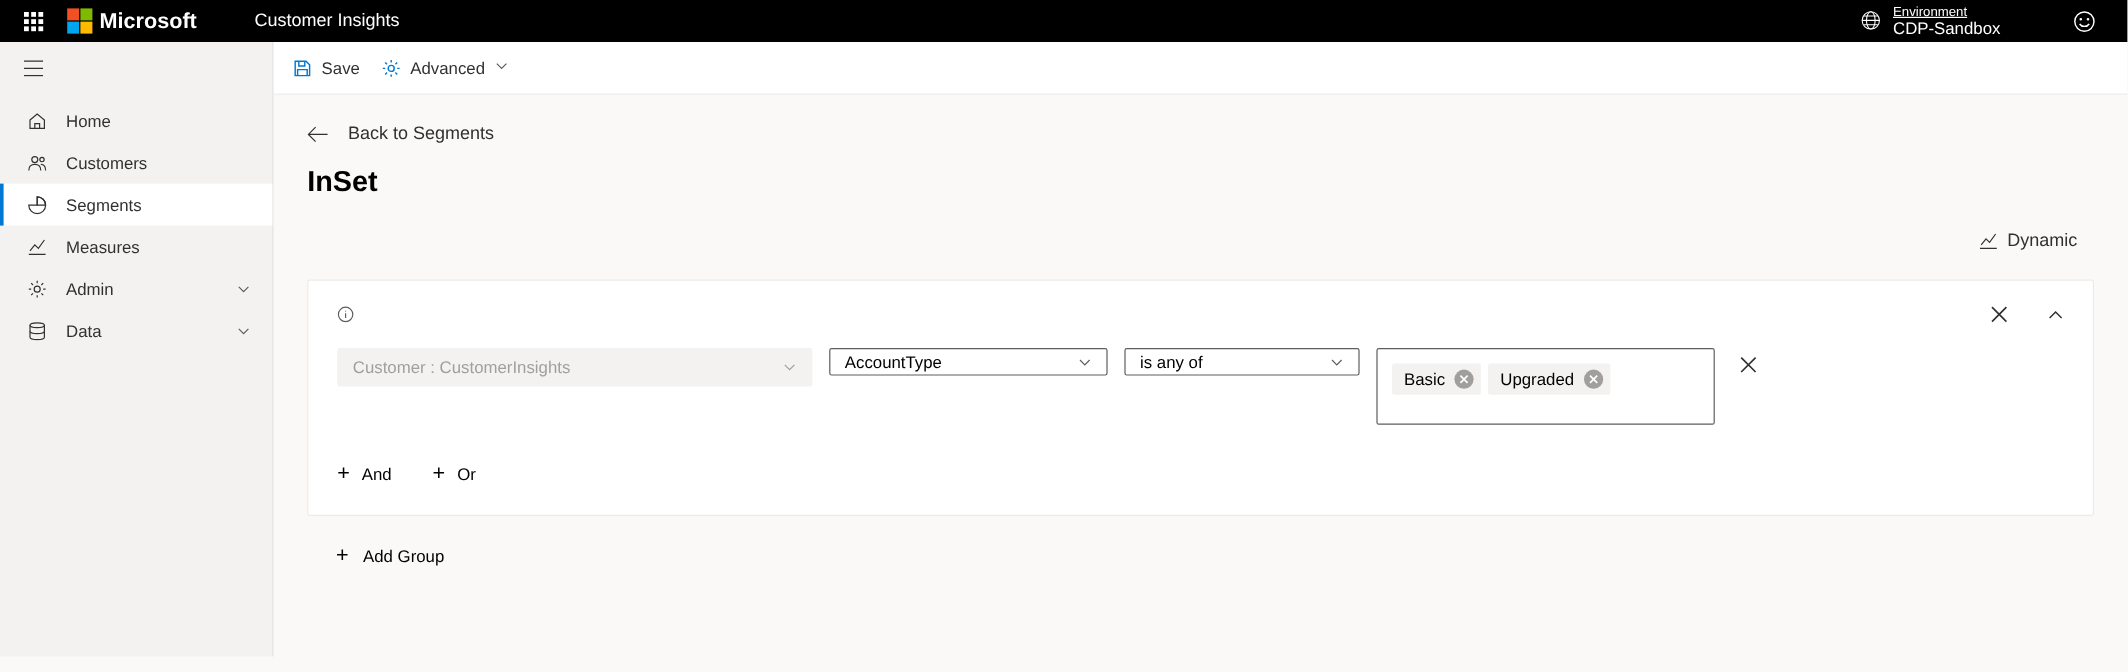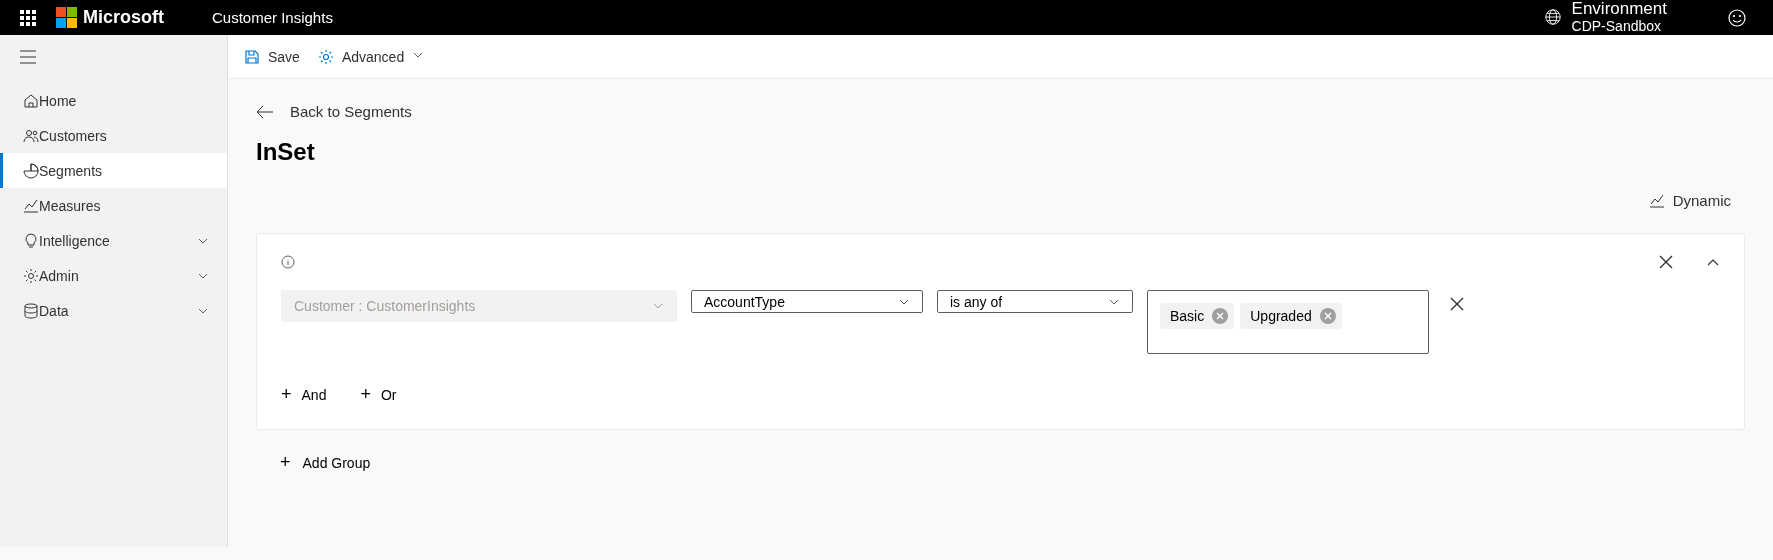--- a/index.html
+++ b/index.html
@@ -14,30 +14,30 @@
   .ms-logo span:nth-child(1){background:#f25022;}
   .ms-logo span:nth-child(2){background:#7fba00;}
   .ms-logo span:nth-child(3){background:#00a4ef;}
   .ms-logo span:nth-child(4){background:#ffb900;}
   .ms-text{font-size:18px; font-weight:600;}
   .app-title{font-size:15px; margin-left:48px;}
   .top-spacer{flex:1;}
   .env-block{display:flex; align-items:center; gap:10px; margin-right:60px;}
   .env-icon{display:flex;}
   .env-text{display:flex; flex-direction:column; line-height:1.1;}
-  .env-label{font-size:17px;}
+  .env-label{font-size:11px;text-decoration:underline;}
   .env-name{font-size:14px;}
   .smile{margin-right:18px; display:flex;}
 
   
   .shell{display:flex; height:calc(560px - 48px);}
   .sidebar{width:228px; background:#f3f2f1; border-right:1px solid #e1dfdd; display:flex; flex-direction:column;}
   .hamburger{height:44px; display:flex; align-items:center; padding-left:20px; cursor:pointer;}
   .nav{display:flex; flex-direction:column; padding-top:4px;}
-  .nav-item{height:35px; display:flex; align-items:center; padding-left:20px; cursor:pointer; font-size:14px; color:#323130; border-left:3px solid transparent; }
+  .nav-item{height:35px; display:flex; align-items:center; padding-left:20px; cursor:pointer; font-size:14px; color:#323130; border-left:3px solid transparent; gap:16px;}
   .nav-item.active{background:#fff; border-left:3px solid #0078d4;}
   .nav-item .chev{margin-left:auto; margin-right:18px;}
   .nav-icon{width:16px; display:flex; justify-content:center;}
 
   .main{flex:1; display:flex; flex-direction:column; background:#faf9f8; overflow:auto;}
   .cmdbar{height:44px; background:#fff; border-bottom:1px solid #edebe9; display:flex; align-items:center; padding-left:16px; gap:18px;}
   .cmd-btn{display:flex; align-items:flex-start; gap:8px; font-size:14px; color:#323130; cursor:pointer;}
   .cmd-btn .icon{color:#0078d4; display:flex;}
 
   .content{padding:24px 28px 0 28px;}
@@ -158,34 +158,20 @@
         <span>Segments</span>
       </div>
       <div class="nav-item">
         <span class="nav-icon">
           <svg width="16" height="16" viewBox="0 0 16 16" fill="none" stroke="#323130" stroke-width="1">
               <path d="M1 14h14"></path>
               <path d="M2 11l4-5 3 3 5-7"></path>
             </svg>
         </span>
         <span>Measures</span>
-      </div>
-      <div class="nav-item">
-        <span class="nav-icon">
-          <svg width="16" height="16" viewBox="0 0 16 16" fill="none" stroke="#323130" stroke-width="1">
-              <path d="M8 1a5 5 0 0 0-3 9v2h6v-2a5 5 0 0 0-3-9z"></path>
-              <path d="M6 14h4"></path>
-            </svg>
-        </span>
-        <span>Intelligence</span>
-        <span class="chev">
-          <svg width="12" height="12" viewBox="0 0 12 12" fill="none" stroke="#605e5c" stroke-width="1">
-              <path d="M2 4l4 4 4-4"></path>
-            </svg>
-        </span>
       </div>
       <div class="nav-item">
         <span class="nav-icon">
           <svg width="16" height="16" viewBox="0 0 16 16" fill="none" stroke="#323130" stroke-width="1">
               <circle cx="8" cy="8" r="2.5"></circle>
               <path d="M8 1v2M8 13v2M1 8h2M13 8h2M3 3l1.5 1.5M11.5 11.5L13 13M13 3l-1.5 1.5M4.5 11.5L3 13"></path>
             </svg>
         </span>
         <span>Admin</span>
         <span class="chev">

